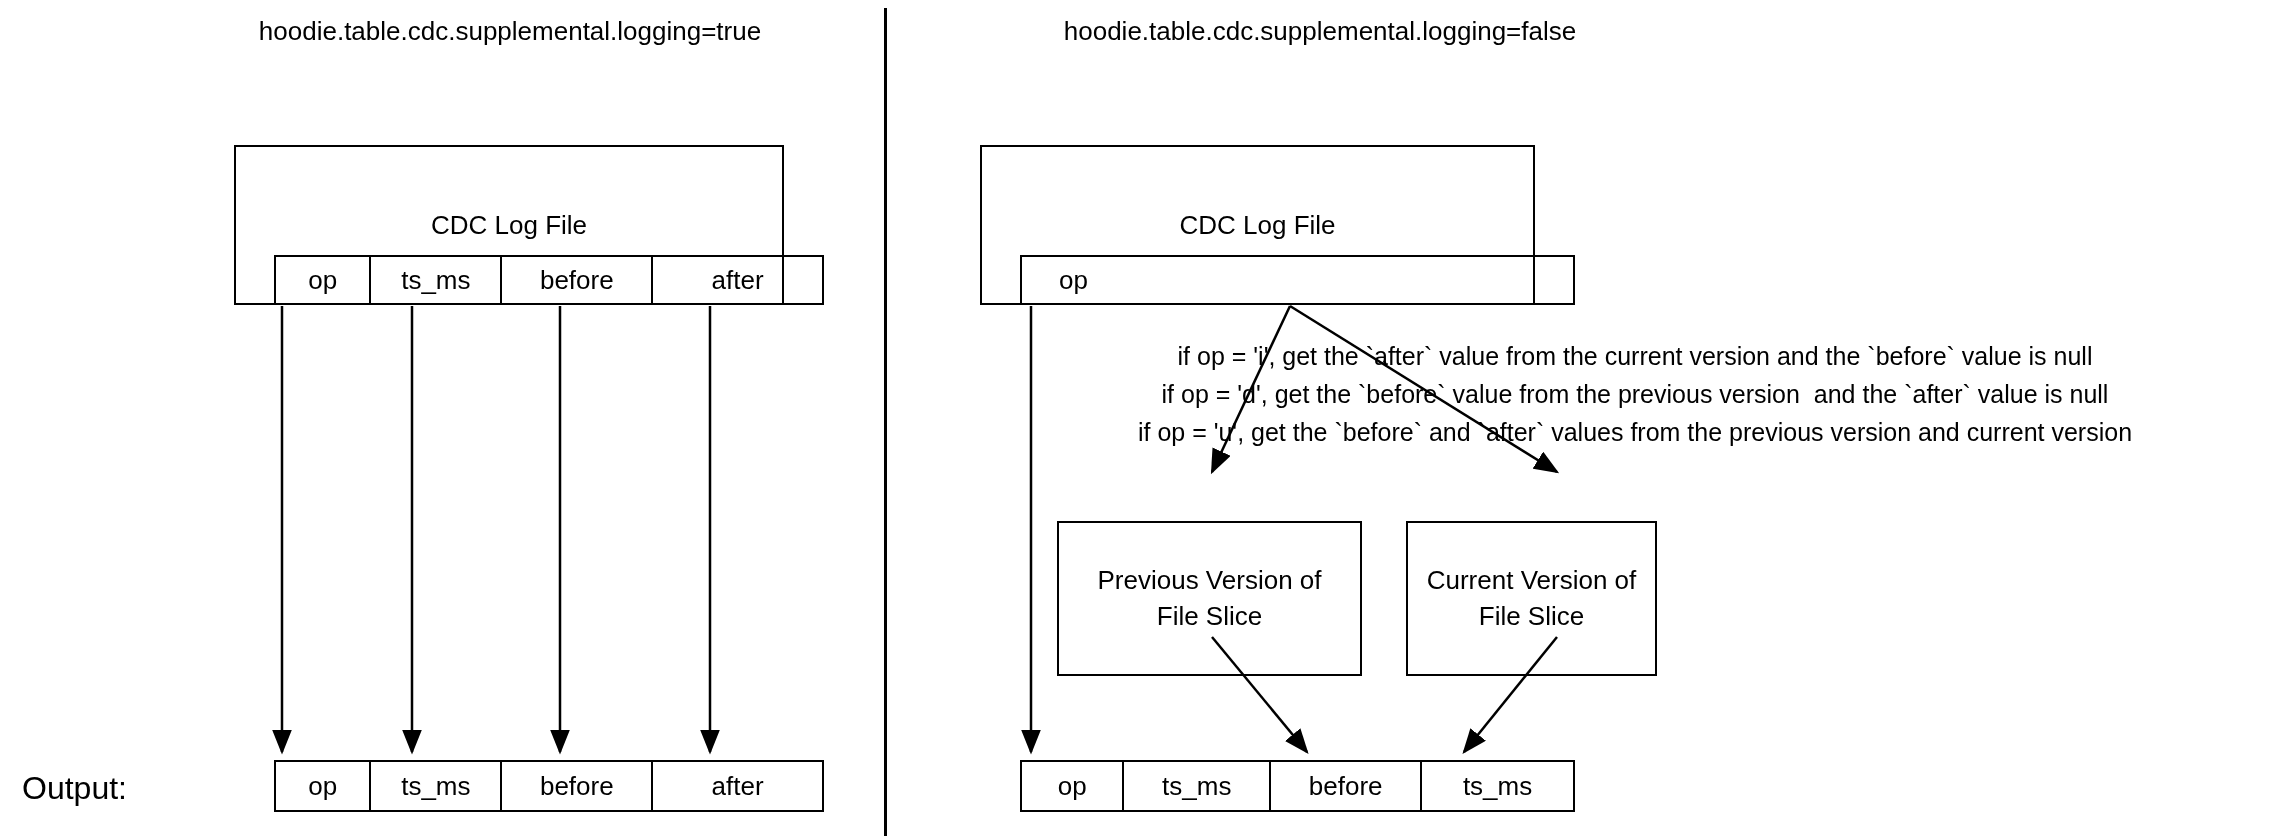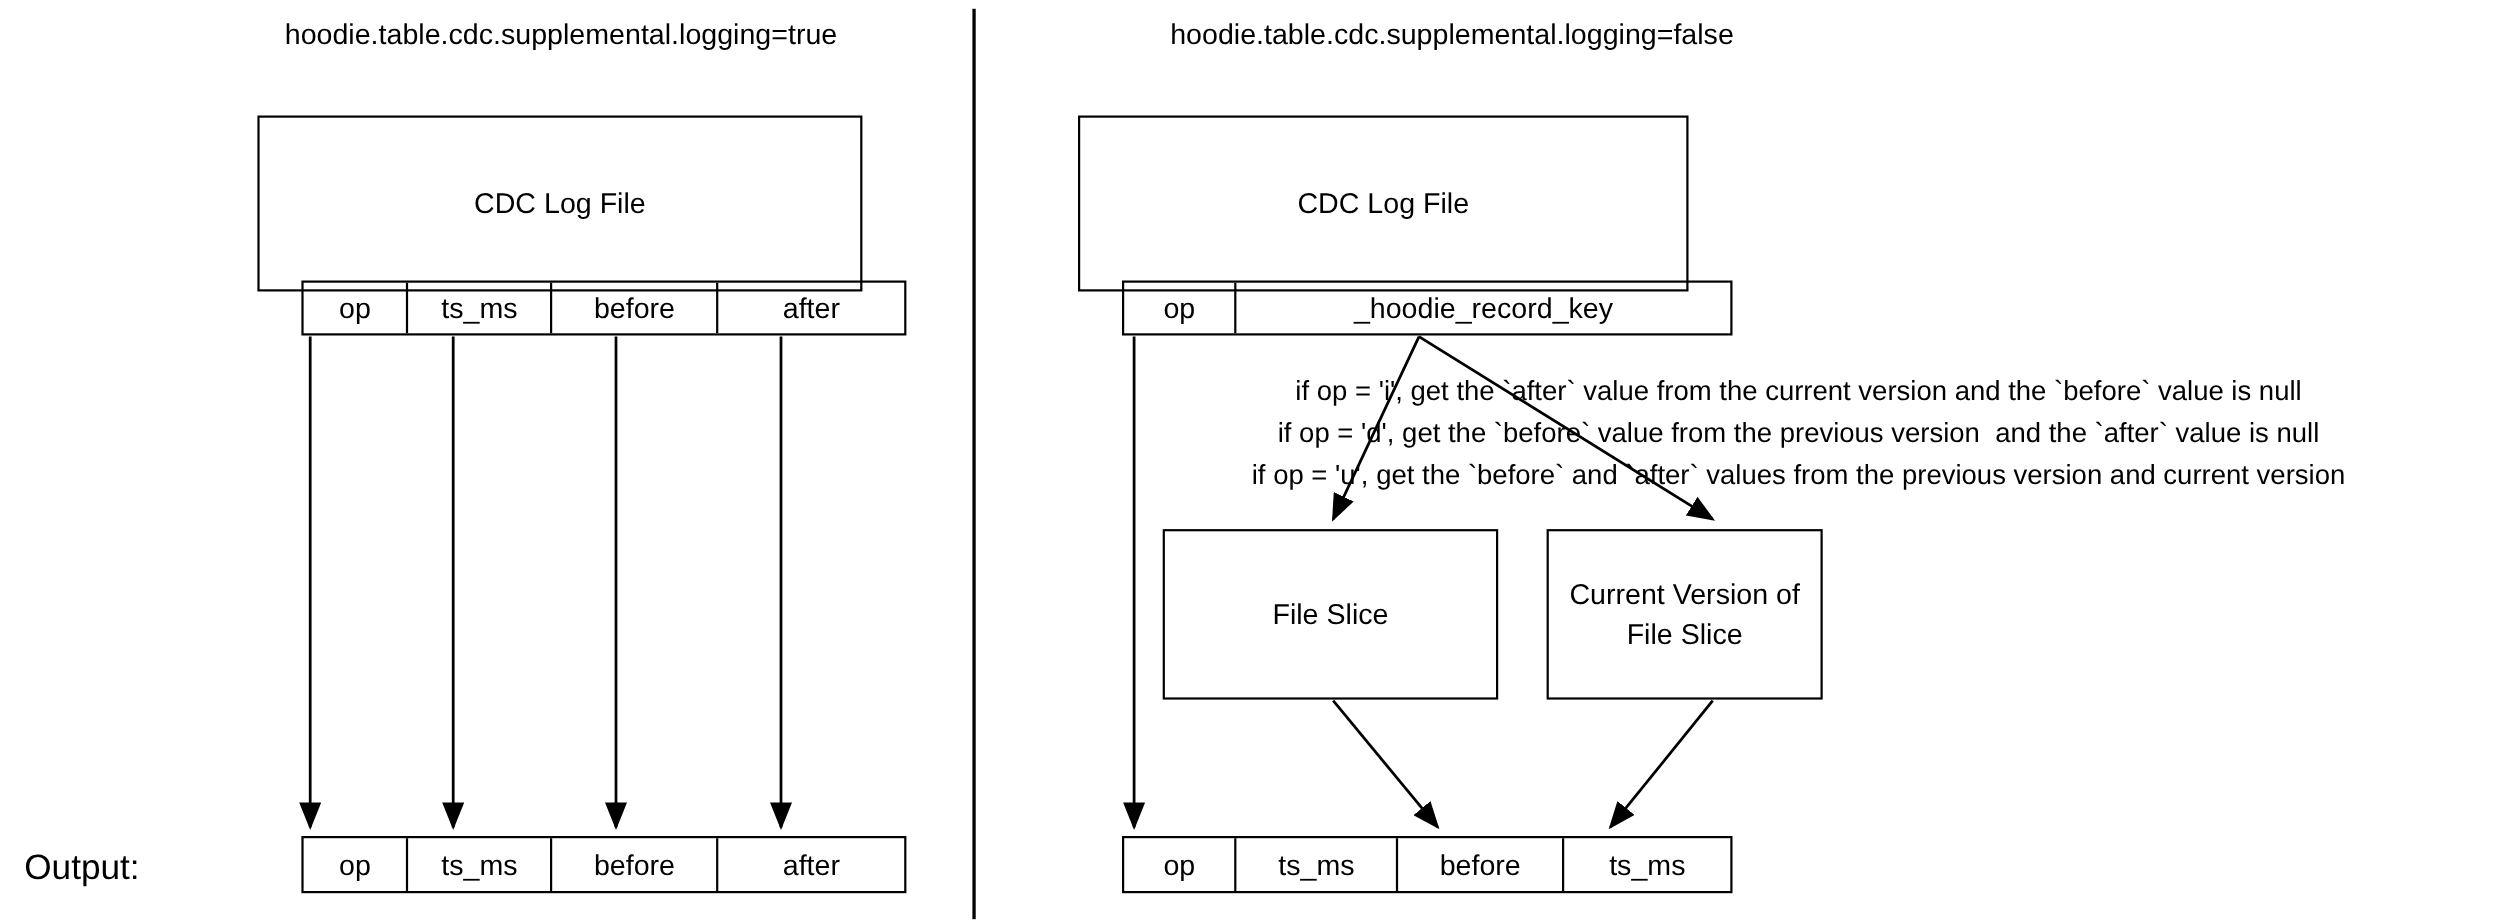--- a/index.html
+++ b/index.html
@@ -43,20 +43,21 @@
     text-align: center;
   }
   .output-label {
     font-size: 32px;
   }
   .box {
     position: absolute;
     border: 2px solid #000000;
     background: transparent;
     box-sizing: border-box;
+    margin-top: 40px;
   }
   .header-box {
     display: flex;
     align-items: center;
     justify-content: center;
   }
   .cellrow {
     position: absolute;
     display: flex;
     box-sizing: border-box;
@@ -118,29 +119,29 @@
     <div class="cell" style="width:152px;">before</div>
     <div class="cell" style="width:170px;">after</div>
   </div>
 
   <div class="box header-box" style="left:980px; top:105px; width:555px; height:160px;">
     <span class="box-label">CDC Log File</span>
   </div>
 
   <div class="cellrow" style="left:980px; top:255px; width:555px; height:50px;">
     <div class="cell" style="width:103px;">op</div>
-    <div class="cell" style="width:452px;">_hoodie_record_key</div>
   </div>
 
   <div class="txt note-line" style="left:1000px; top:342px; width:1270px;">if op = 'i', get the `after` value from the current version and the `before` value is null</div>
   <div class="txt note-line" style="left:1000px; top:380px; width:1270px;">if op = 'd', get the `before` value from the previous version  and the `after` value is null</div>
   <div class="txt note-line" style="left:1000px; top:418px; width:1270px;">if op = 'u', get the `before` and `after` values from the previous version and current version</div>
 
   <div class="box vbox" style="left:1057px; top:481px; width:305px; height:155px;">
     <div>
+      <div>Previous Version of</div>
       <div>File Slice</div>
     </div>
   </div>
 
   <div class="box vbox" style="left:1406px; top:481px; width:251px; height:155px;">
     <div>
       <div>Current Version of</div>
       <div>File Slice</div>
     </div>
   </div>

